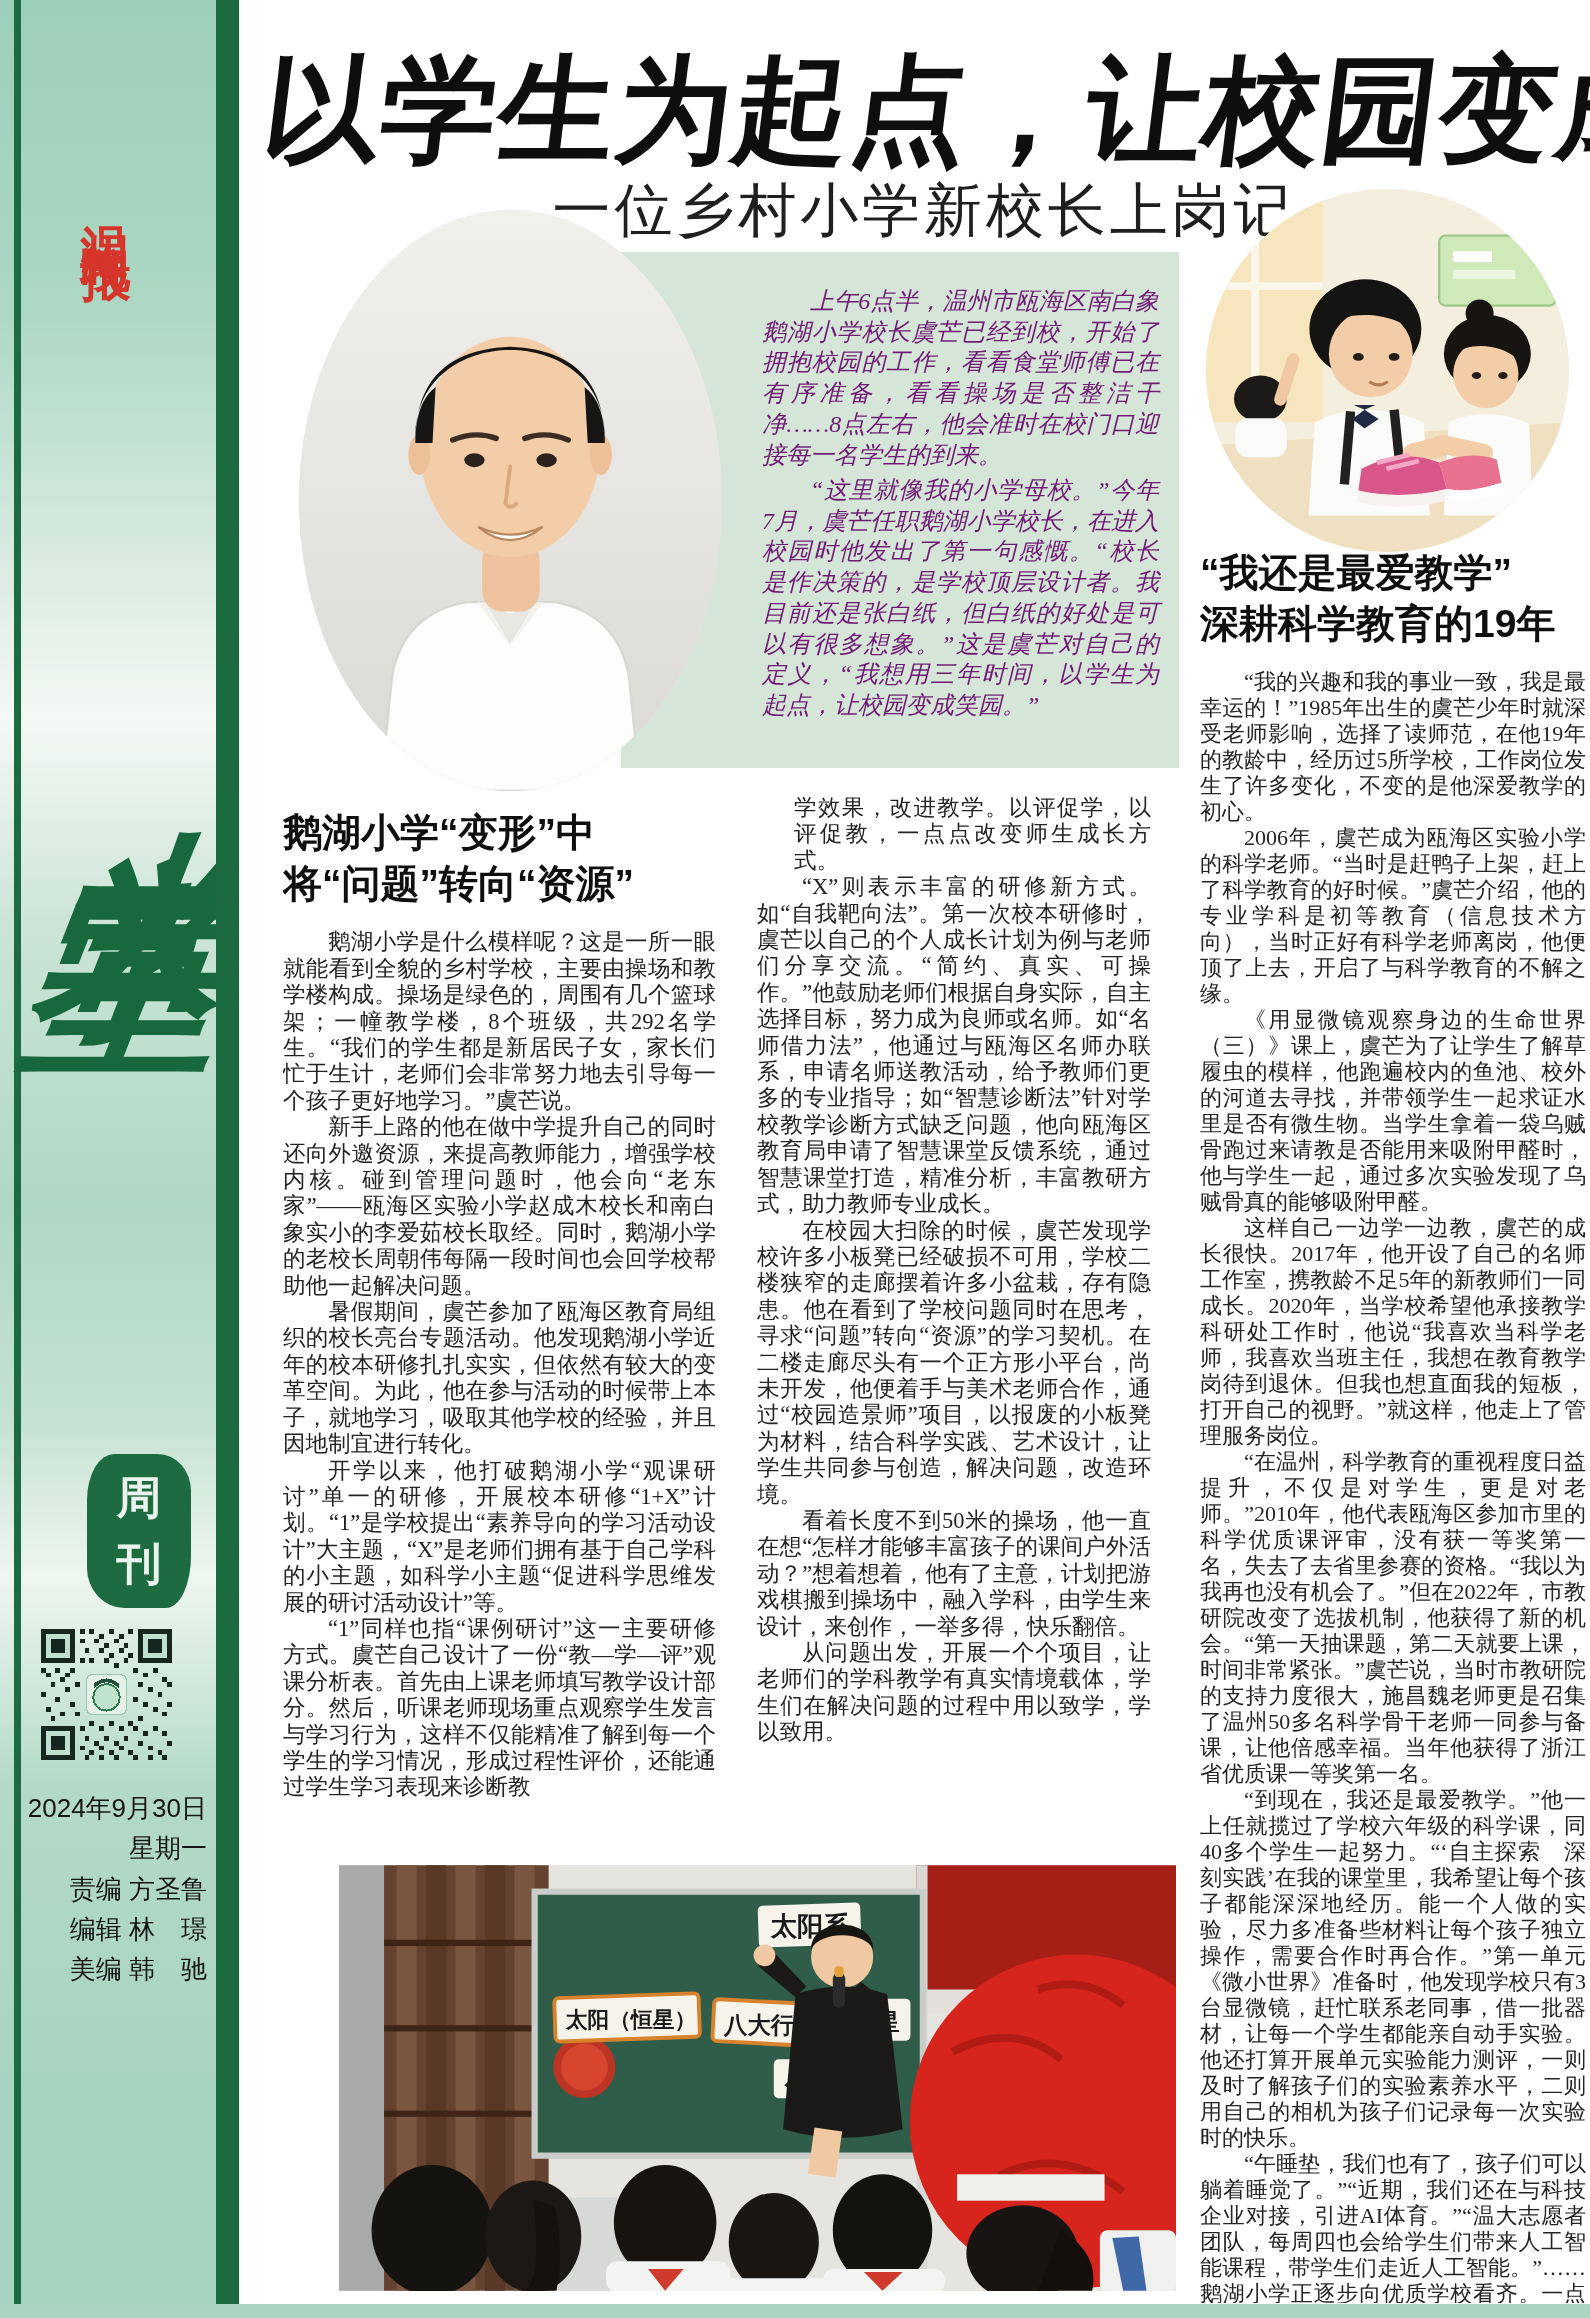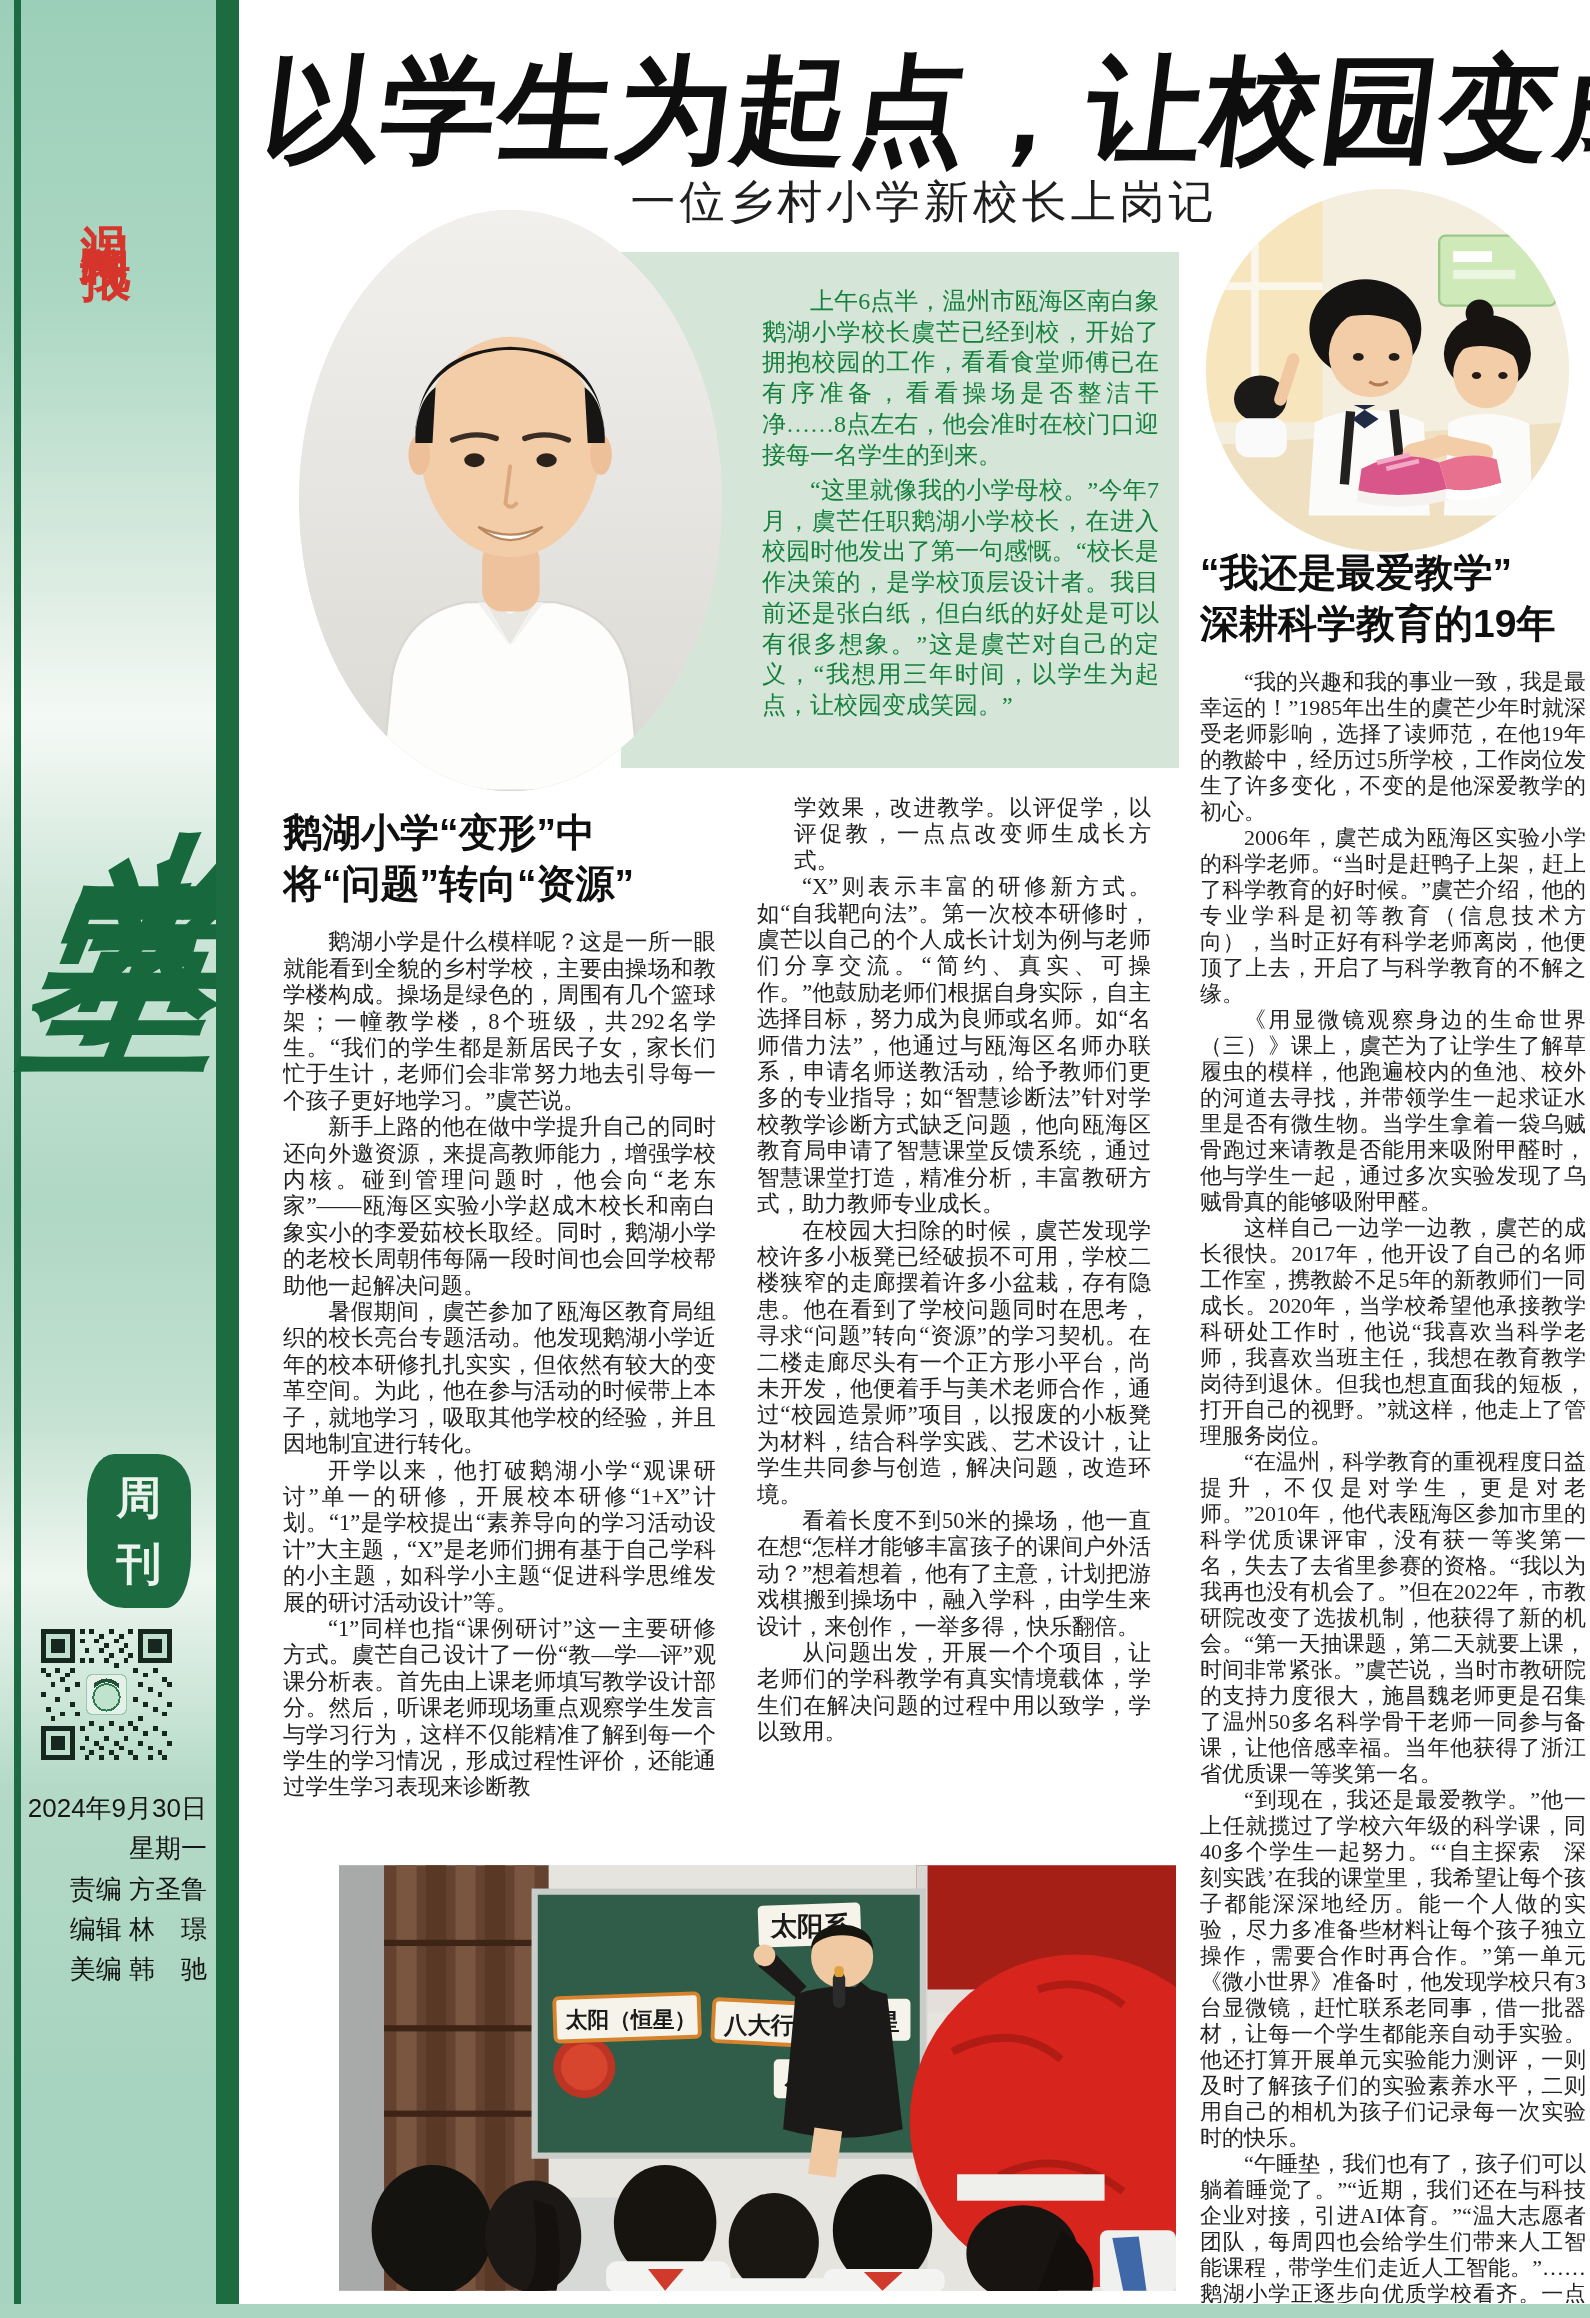--- a/index.html
+++ b/index.html
@@ -27,27 +27,27 @@
   .qr{position:absolute;left:36px;top:1624px;width:141px;height:141px;}
   .datebox{position:absolute;left:11px;top:1788px;width:196px;text-align:right;
     font-family:"Liberation Sans","DejaVu Sans",sans-serif;font-size:26px;line-height:1.55;
     font-weight:400;color:#161616;}
 
   
   .headline{position:absolute;left:264px;top:33px;width:1320px;text-align:center;
     font-family:"Liberation Sans","DejaVu Sans",sans-serif;font-weight:900;font-size:116px;
     letter-spacing:1.6px;color:#0e0e0e;transform:skewX(-7deg);white-space:nowrap;}
   .subhead{position:absolute;left:264px;top:172px;width:1320px;text-align:center;
-    font-family:Liberation Serif, serif;font-weight:500;font-size:45px;
+    font-family:Liberation Serif, serif;font-weight:500;font-size:58px;
     letter-spacing:3.9px;color:#1f1f1f;}
 
   
   .intro-box{position:absolute;left:621px;top:252px;width:558px;height:516px;background:#d5e5d8;}
   .intro-text{padding:34px 20px 0 141px;font-size:24px;line-height:1.28;text-align:justify;
-    color:#15803d;}
+    color:#701a75;font-style:italic;}
   .intro-text p{margin:0 0 4.7px 0;text-indent:2em;}
   .portrait{position:absolute;left:299px;top:210px;width:423px;height:581px;border-radius:50%;
     overflow:hidden;background:#e9e7e3;}
   .circle-photo{position:absolute;left:1206px;top:189px;width:363px;height:363px;border-radius:50%;
     overflow:hidden;background:#f3ecdd;}
 
   
   .colhead{font-family:"Liberation Sans","DejaVu Sans",sans-serif;font-weight:800;font-size:39px;
     line-height:1.3;color:#0f0f0f;margin:0 0 20px 0;}
   .col{position:absolute;font-size:22.5px;line-height:26.4px;text-align:justify;color:#232323;}

